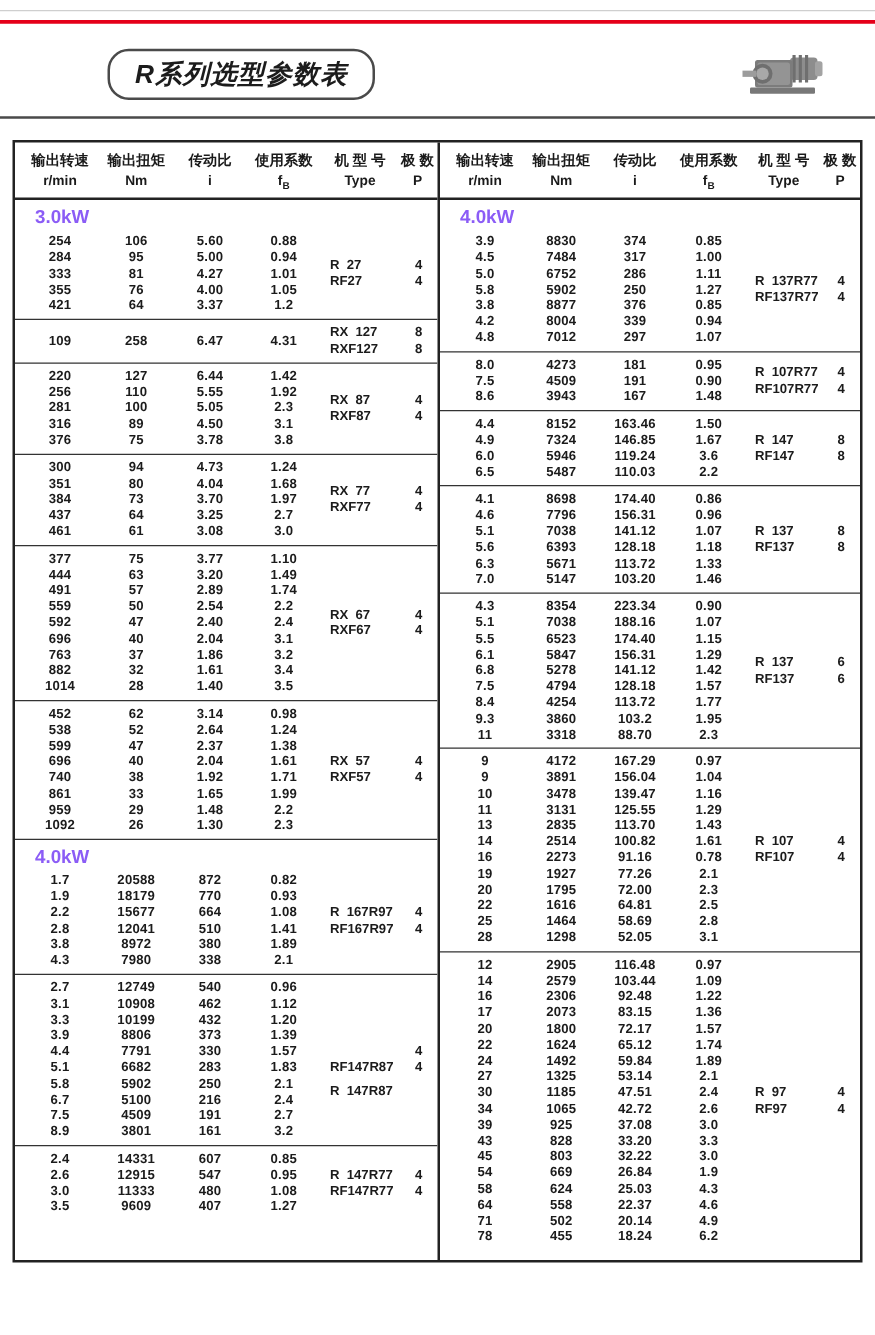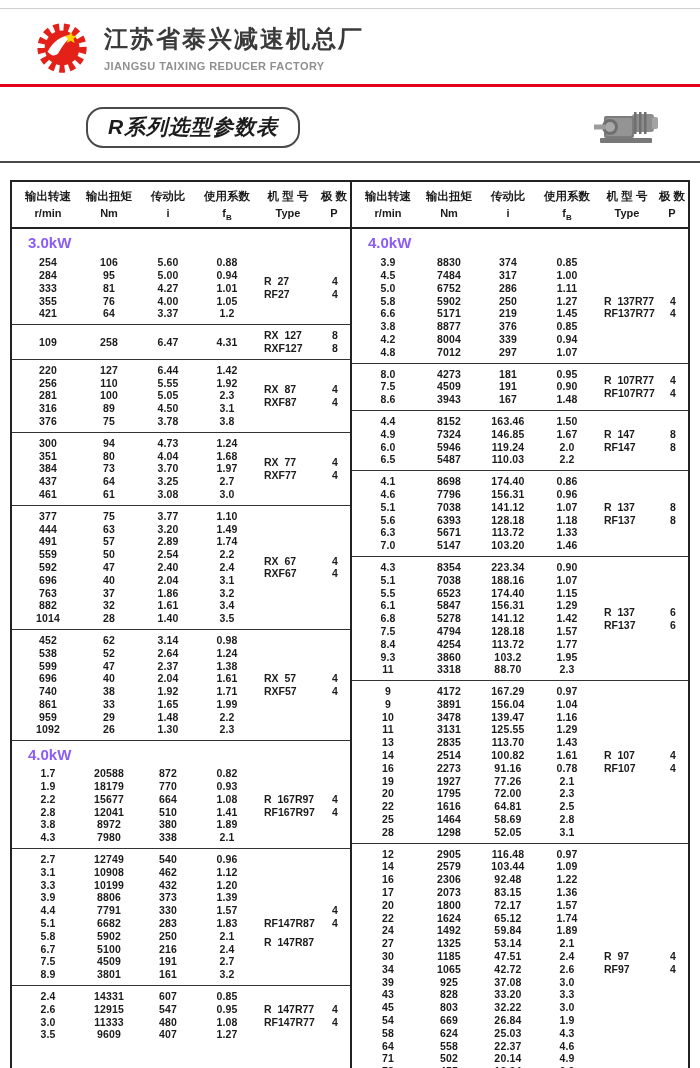--- a/index.html
+++ b/index.html
@@ -46,35 +46,20 @@
   .trow { display:flex; height:12.8px; line-height:12.8px; }
   .tlabel { flex:1; text-align:left; padding-left:6px; font-size:10.5px; font-weight:700; color:#1b1b1b; white-space:nowrap; }
   .tp { width:30px; text-align:center; font-size:10.5px; font-weight:700; color:#1b1b1b; }
 </style>
 </head>
 <body>
 
 <div class="page">
   <div class="top-rule"></div>
 
-  <header>
-    <div class="logo">
-      <svg viewBox="0 0 60 60" width="58" height="58">
-        <circle cx="29" cy="30" r="21" fill="none" stroke="#e32119" stroke-width="9" stroke-dasharray="5.5 4.5"></circle>
-        <circle cx="29" cy="30" r="18" fill="#e32119"></circle>
-        <path d="M14 34 Q22 18 40 16 Q30 26 26 34 Q22 42 14 34 Z" fill="#ffffff"></path>
-        <path d="M20 38 Q30 36 38 24 Q40 36 30 41 Q24 44 20 38 Z" fill="#e32119"></path>
-        <polygon fill="#ffd200" points="38,13 39.8,17.2 44.3,17.5 40.9,20.4 42,24.8 38,22.4 34,24.8 35.1,20.4 31.7,17.5 36.2,17.2"></polygon>
-      </svg>
-    </div>
-    <div class="company">
-      <div class="cn">江苏省泰兴减速机总厂</div>
-      <div class="en">JIANGSU TAIXING REDUCER FACTORY</div>
-    </div>
-  </header>
 
   <div class="red-rule"></div>
 
   <div class="badge-row">
     <div class="badge">R系列选型参数表</div>
     <div class="reducer">
       <svg viewBox="0 0 72 46" width="72" height="46">
         <rect x="44" y="10" width="22" height="18" rx="3" fill="#8d8d8d"></rect>
         <rect x="46" y="8" width="2.5" height="22" fill="#6f6f6f"></rect>
           <rect x="51" y="8" width="2.5" height="22" fill="#6f6f6f"></rect>
@@ -619,26 +604,20 @@
                 <span class="c">286</span>
                 <span class="c">1.11</span>
               </div>
               <div class="drow">
                 <span class="c">5.8</span>
                 <span class="c">5902</span>
                 <span class="c">250</span>
                 <span class="c">1.27</span>
               </div>
               <div class="drow">
-                <span class="c">6.6</span>
-                <span class="c">5171</span>
-                <span class="c">219</span>
-                <span class="c">1.45</span>
-              </div>
-              <div class="drow">
                 <span class="c">3.8</span>
                 <span class="c">8877</span>
                 <span class="c">376</span>
                 <span class="c">0.85</span>
               </div>
               <div class="drow">
                 <span class="c">4.2</span>
                 <span class="c">8004</span>
                 <span class="c">339</span>
                 <span class="c">0.94</span>
@@ -704,21 +683,21 @@
               <div class="drow">
                 <span class="c">4.9</span>
                 <span class="c">7324</span>
                 <span class="c">146.85</span>
                 <span class="c">1.67</span>
               </div>
               <div class="drow">
                 <span class="c">6.0</span>
                 <span class="c">5946</span>
                 <span class="c">119.24</span>
-                <span class="c">2.0</span>
+                <span class="c">3.6</span>
               </div>
               <div class="drow">
                 <span class="c">6.5</span>
                 <span class="c">5487</span>
                 <span class="c">110.03</span>
                 <span class="c">2.2</span>
               </div>
             </div>
             <div class="typeblock">
               <div class="trow">

